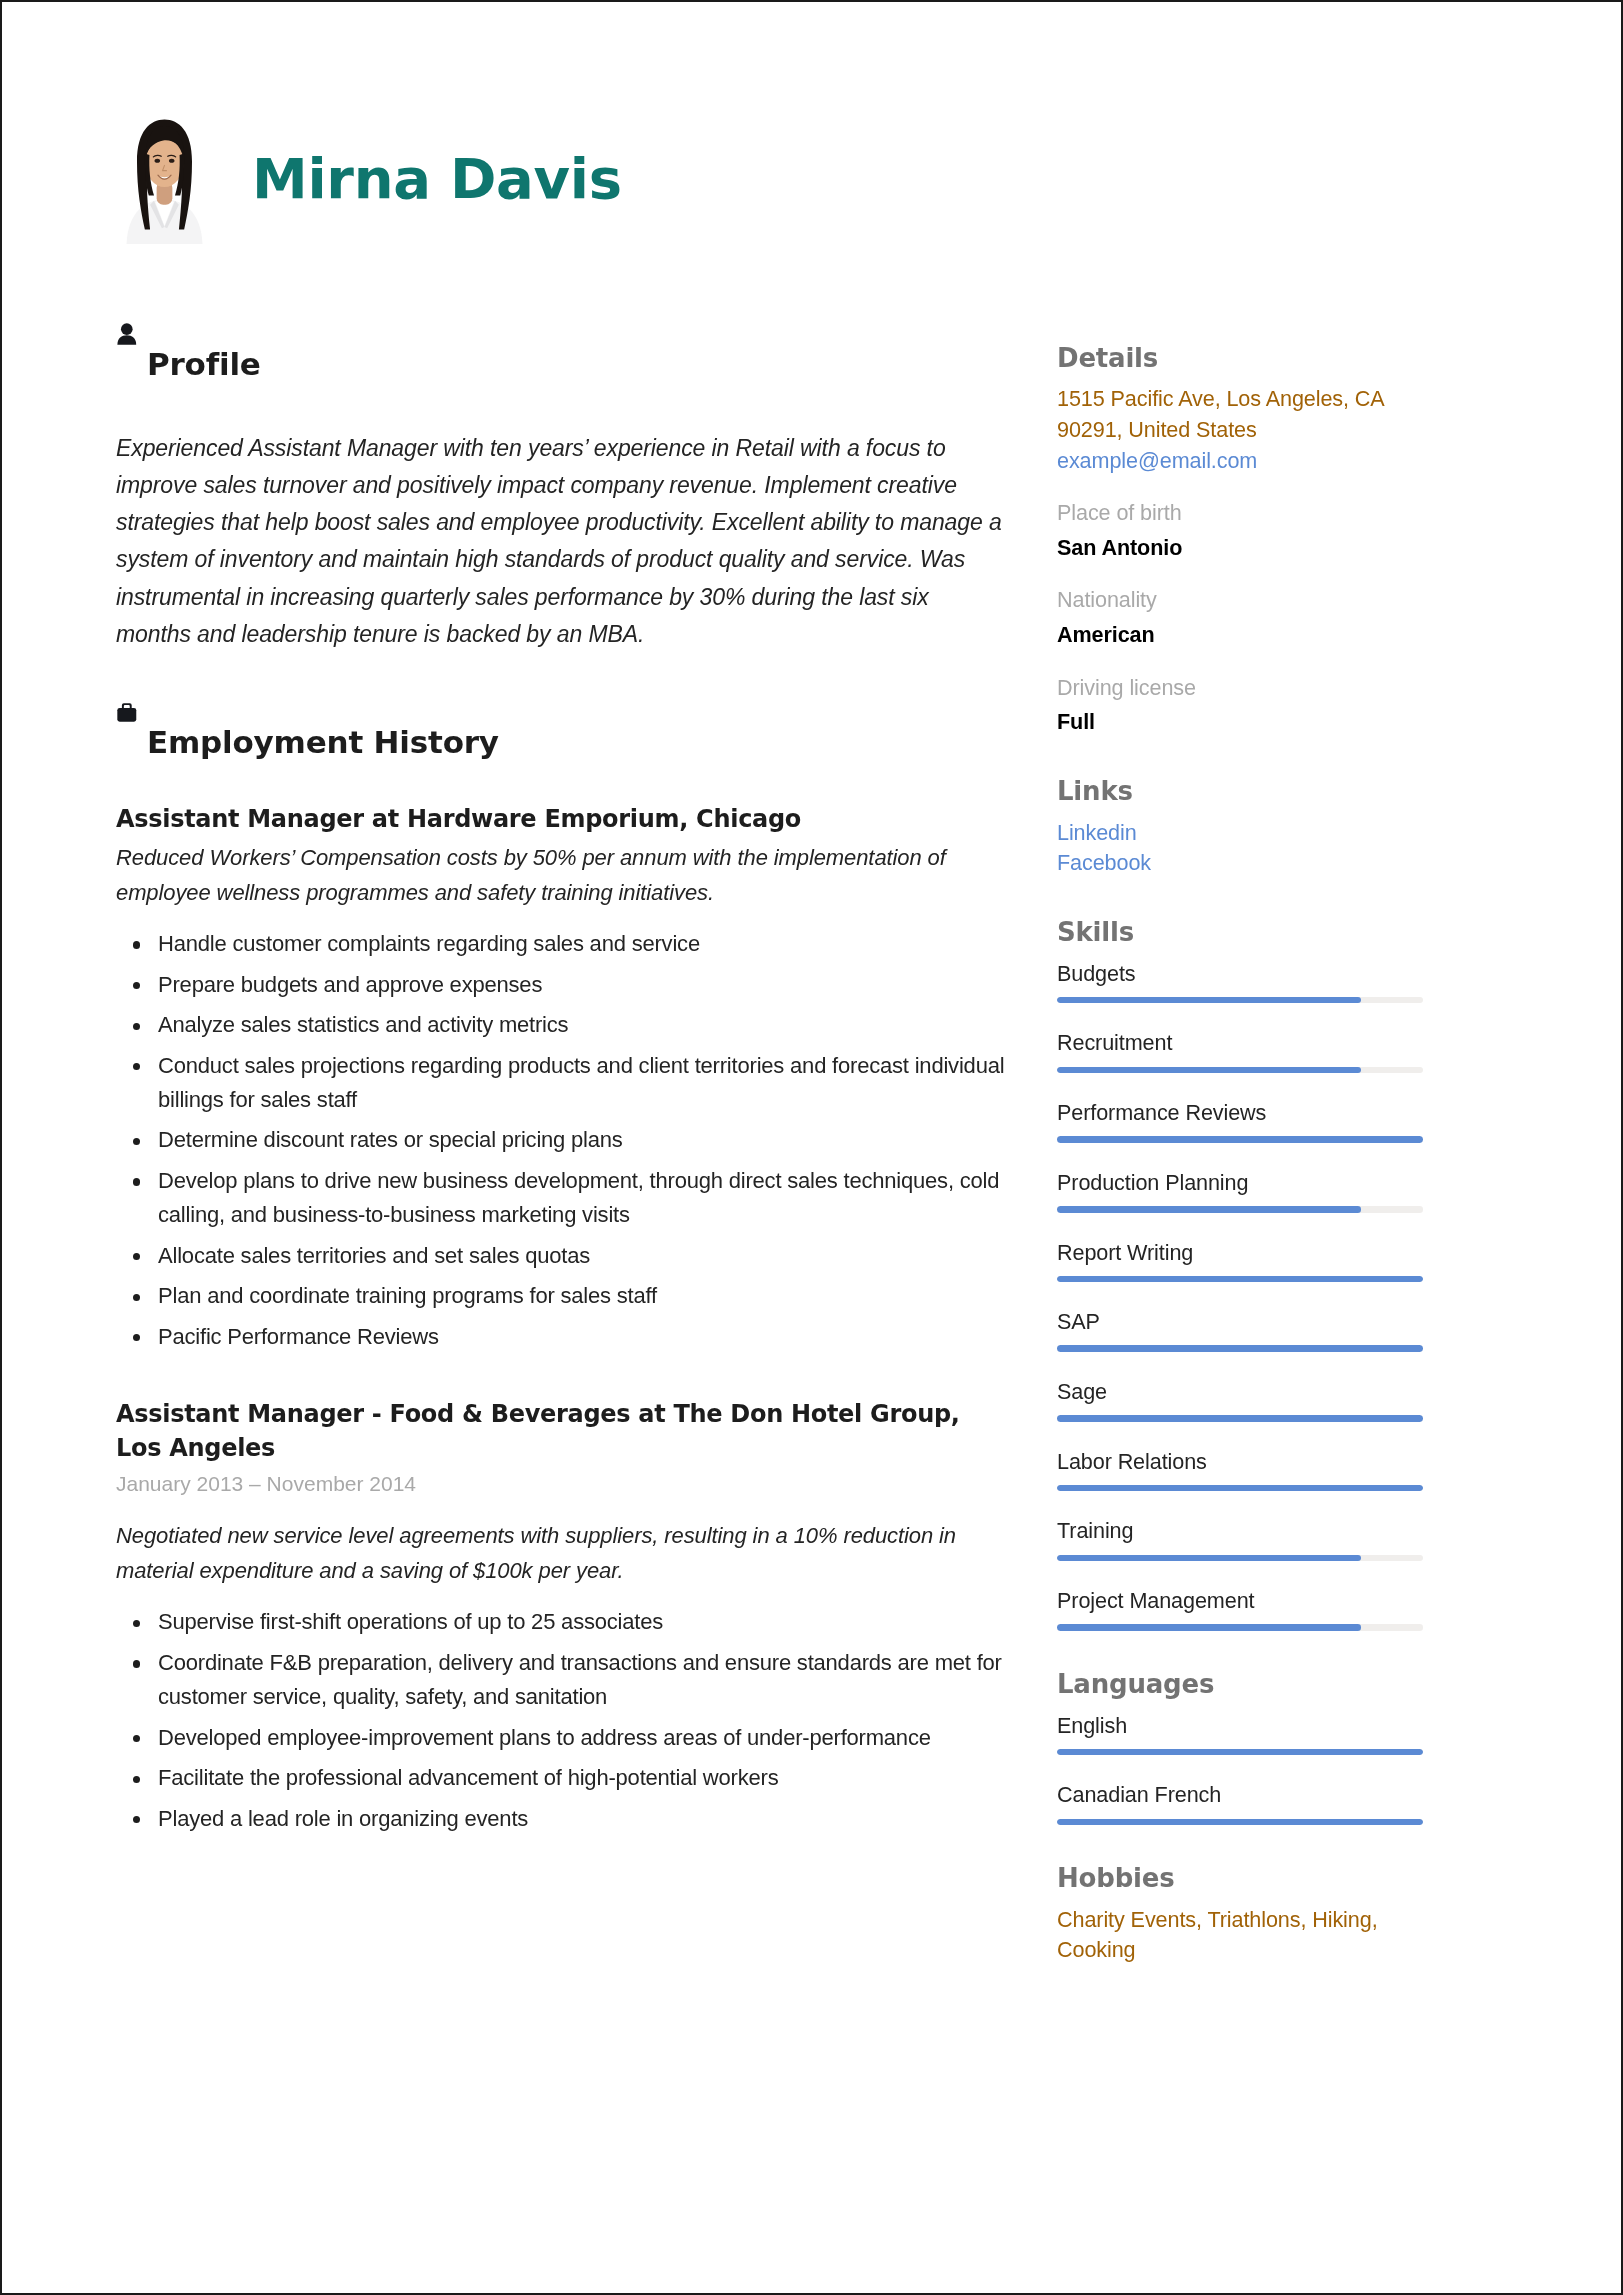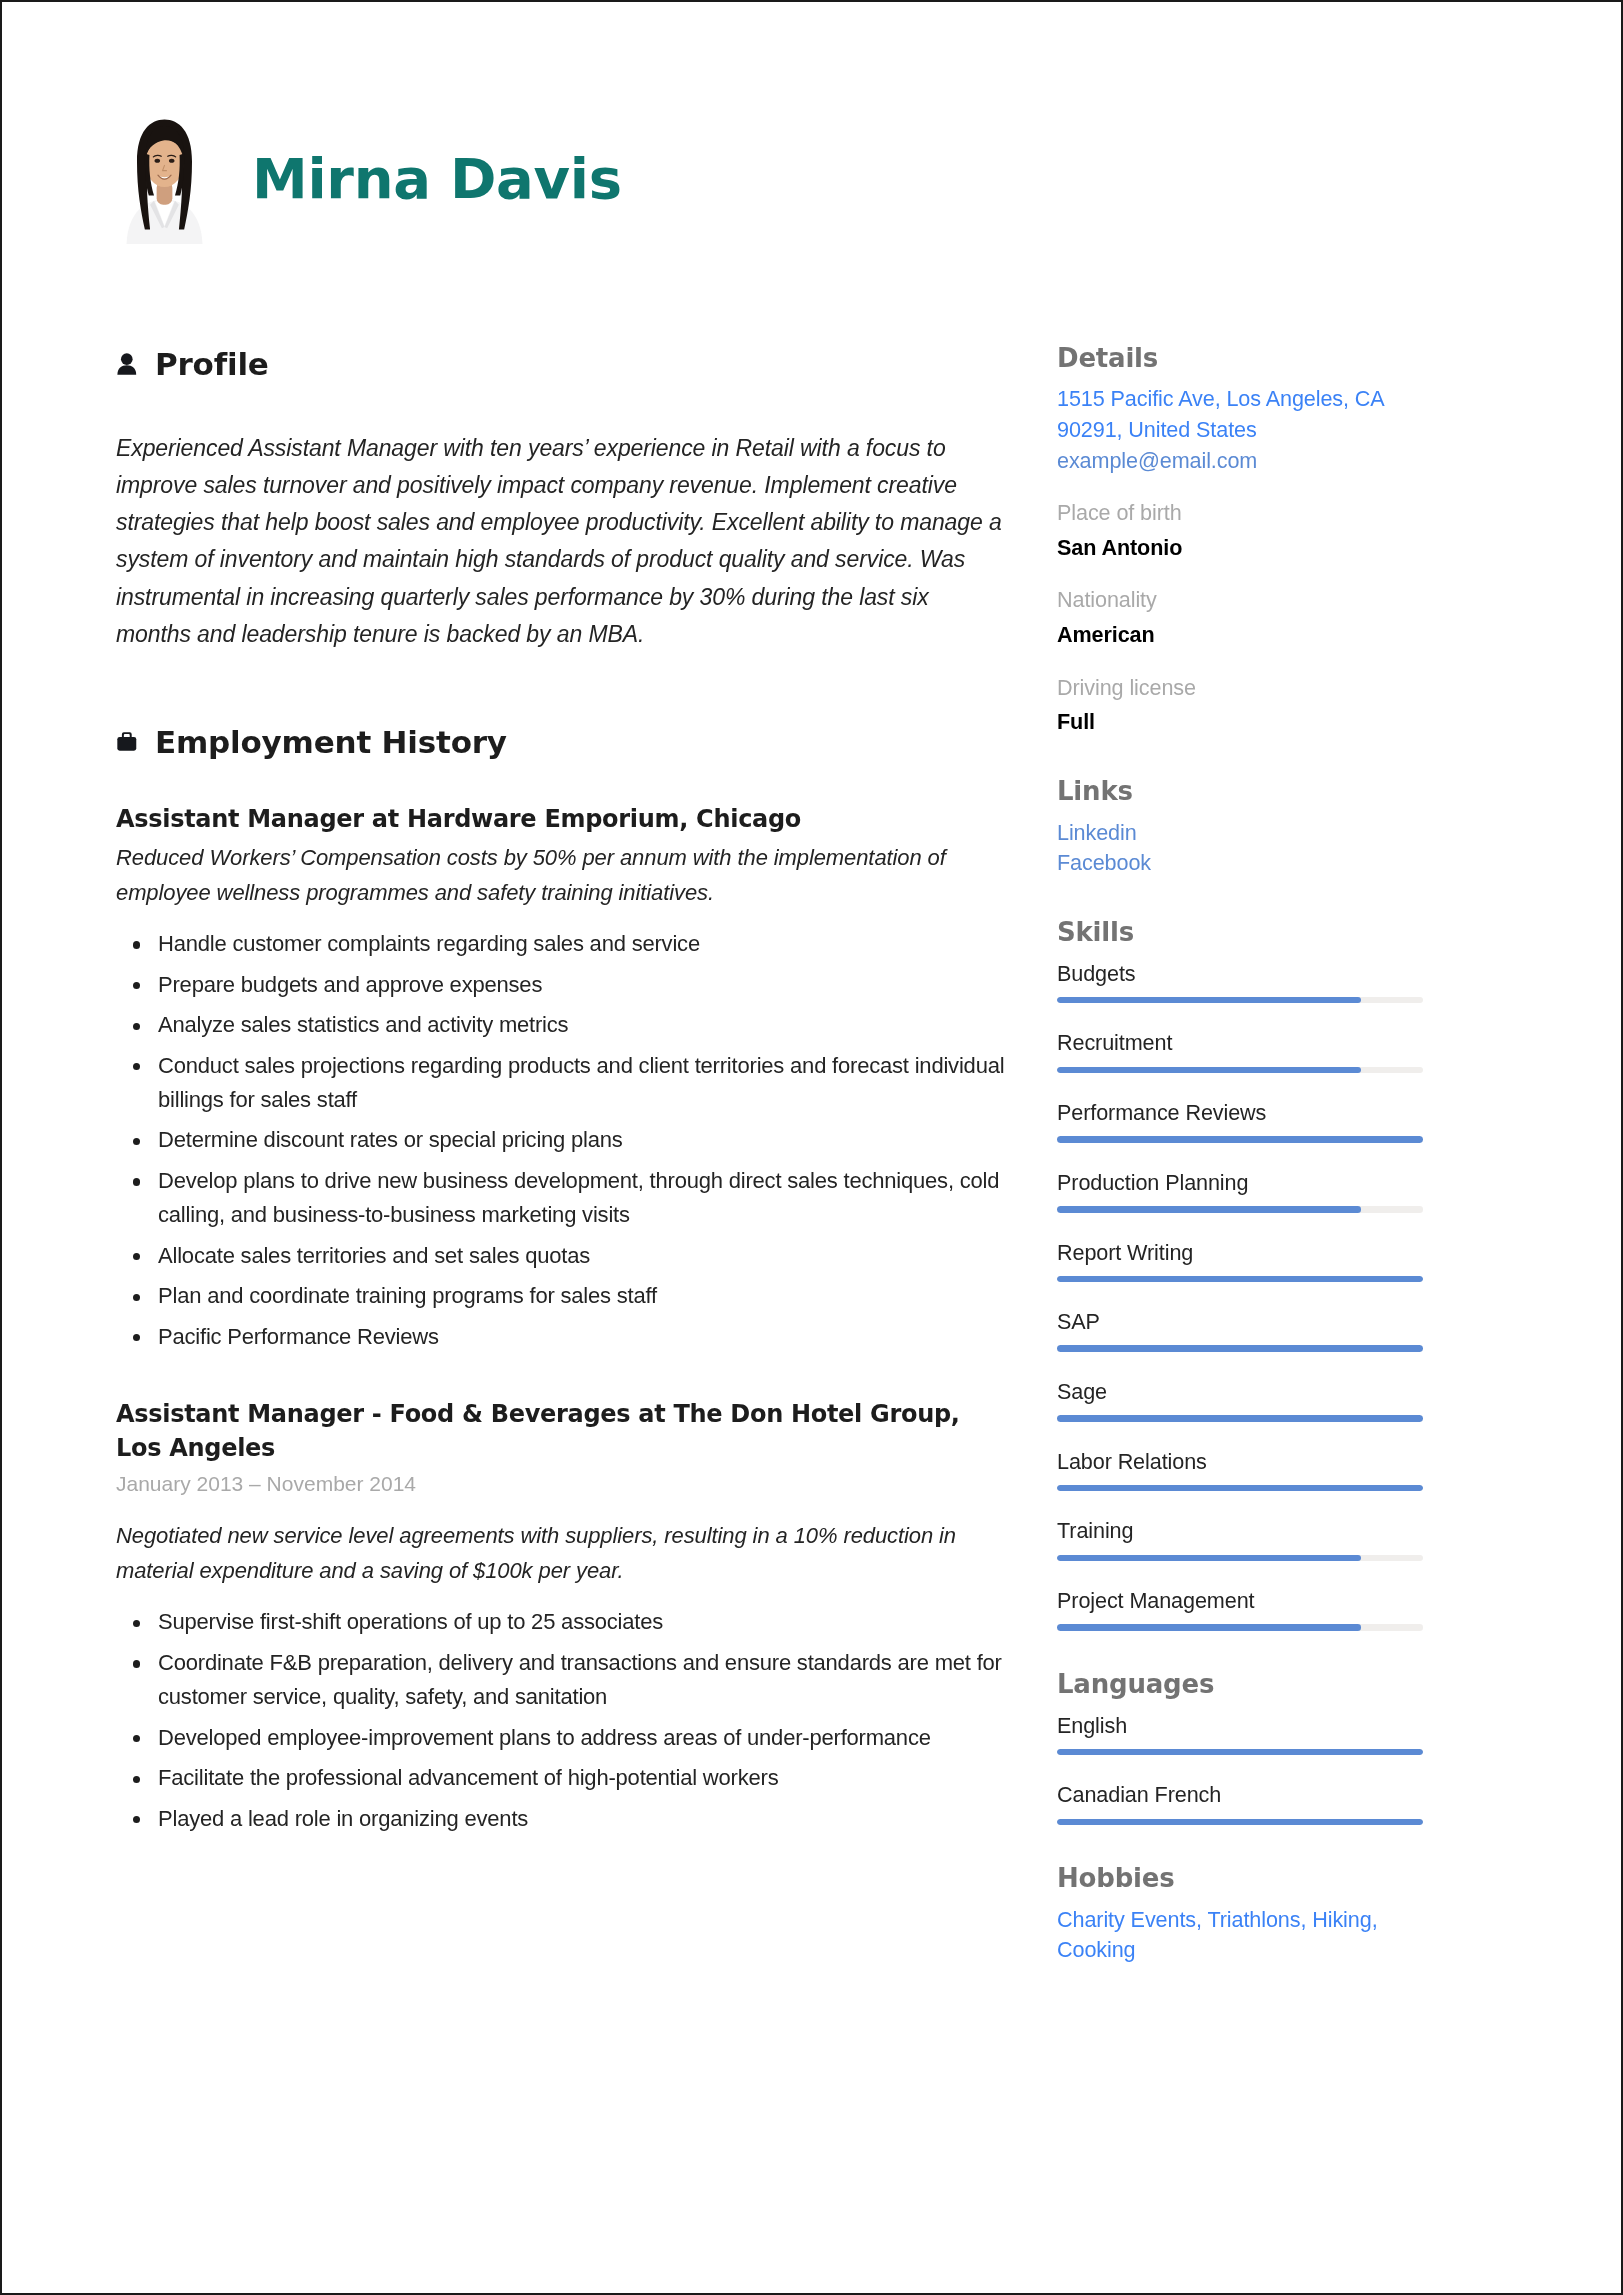--- a/index.html
+++ b/index.html
@@ -76,22 +76,22 @@
     padding-left: 13px;
     box-sizing: border-box;
   }
 
   
   .section { margin-bottom: 46px; }
   .section:last-child { margin-bottom: 0; }
 
   .section-head {
     display: flex;
-    align-items: center;
-    gap: 17px;
+    align-items: flex-start;
+    gap: 9px;
     margin-bottom: 17px;
   }
   .section-icon {
     width: 22px;
     height: 26px;
     flex: 0 0 auto;
     display: flex;
     align-items: center;
     justify-content: center;
   }
@@ -184,21 +184,21 @@
     font-weight: 700;
     color: #737373;
     line-height: 1.2;
     margin-bottom: 10.5px;
     letter-spacing: -0.2px;
   }
   .side-text {
     font-family: "Liberation Sans", sans-serif;
     font-size: 21.6px;
     line-height: 1.42;
-    color: #3b82f6;
+    color: #a16207;
     letter-spacing: -0.1px;
   }
   .side-link {
     font-family: "Liberation Sans", sans-serif;
     font-size: 21.6px;
     line-height: 1.42;
     color: #5b8ad4;
     text-decoration: none;
     display: block;
     letter-spacing: -0.1px;

